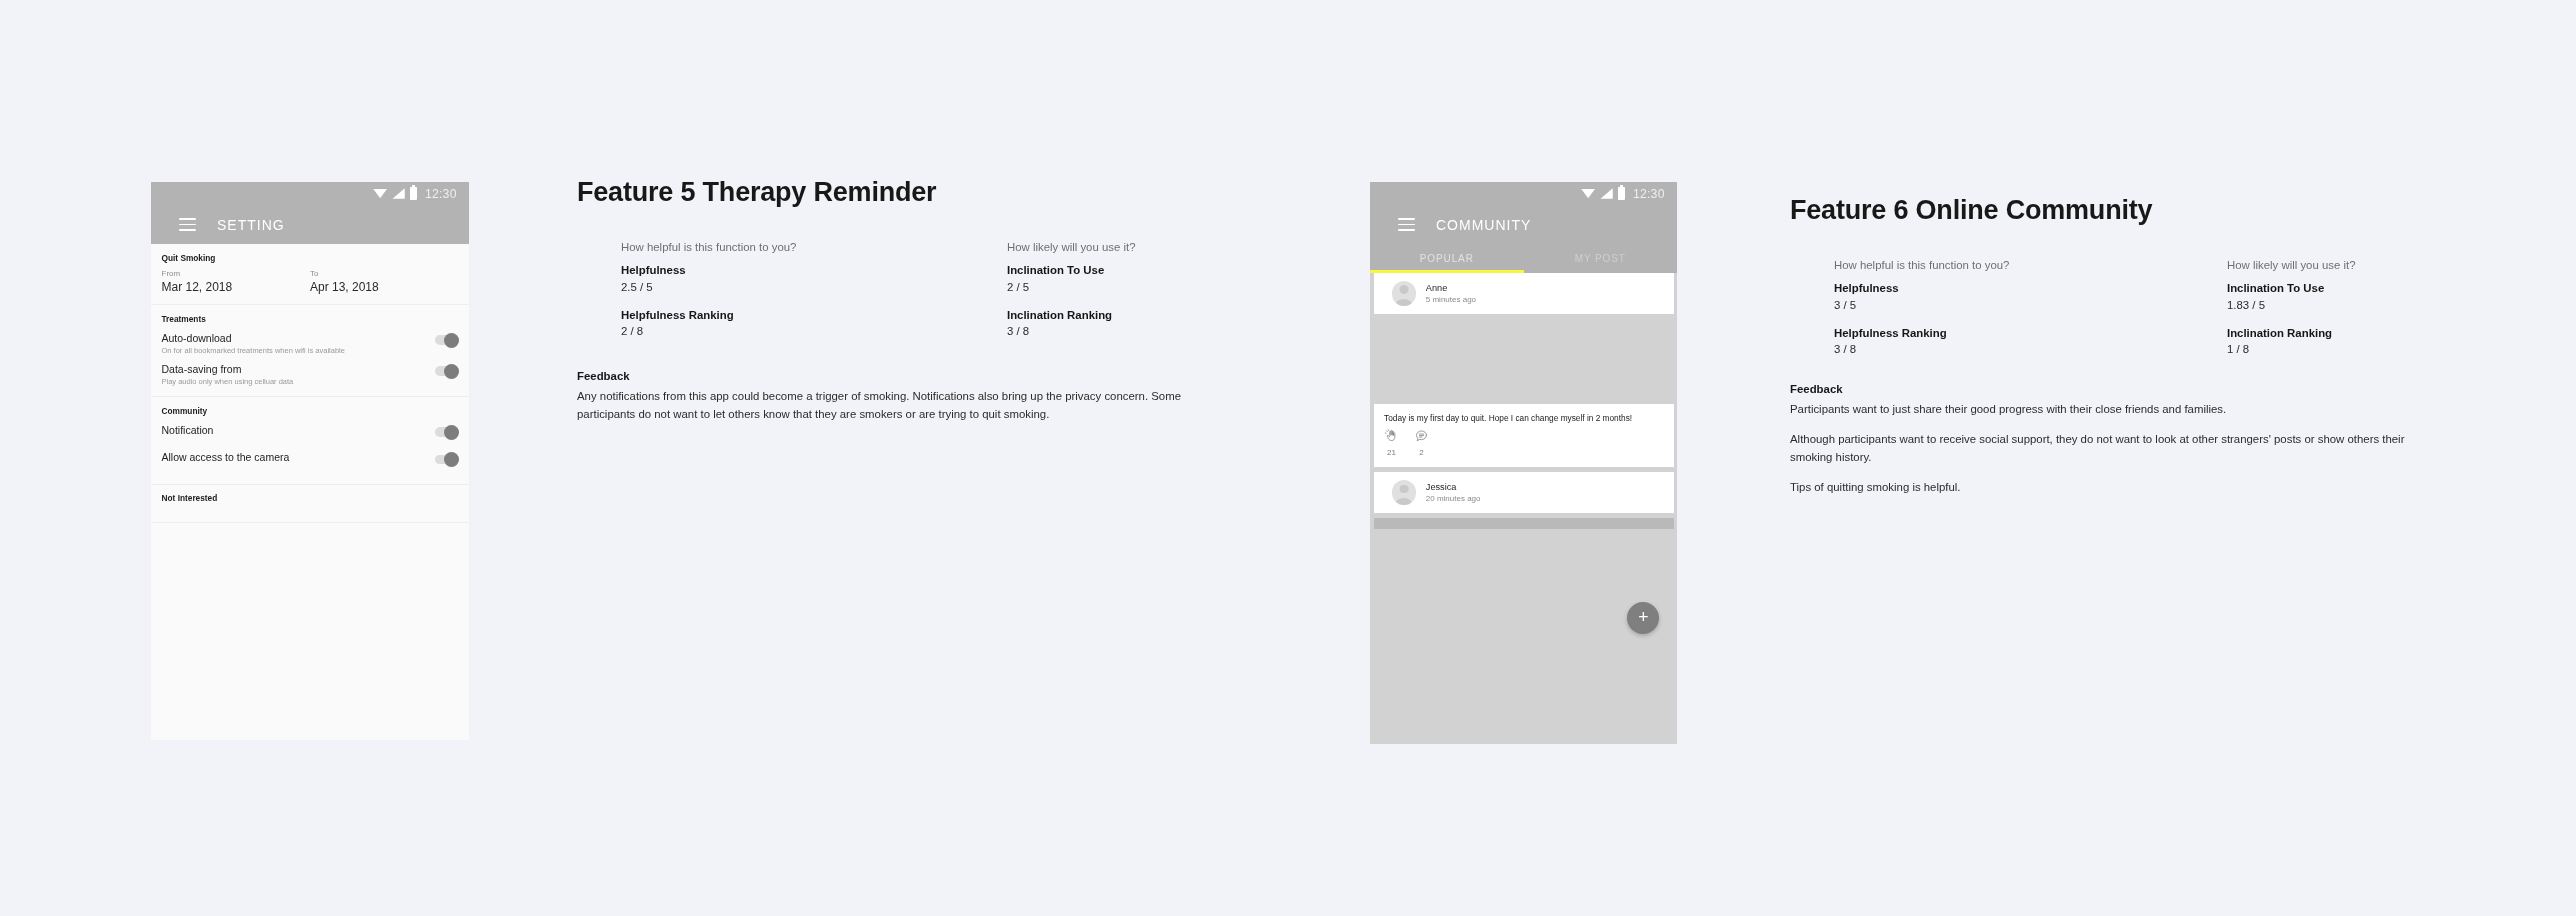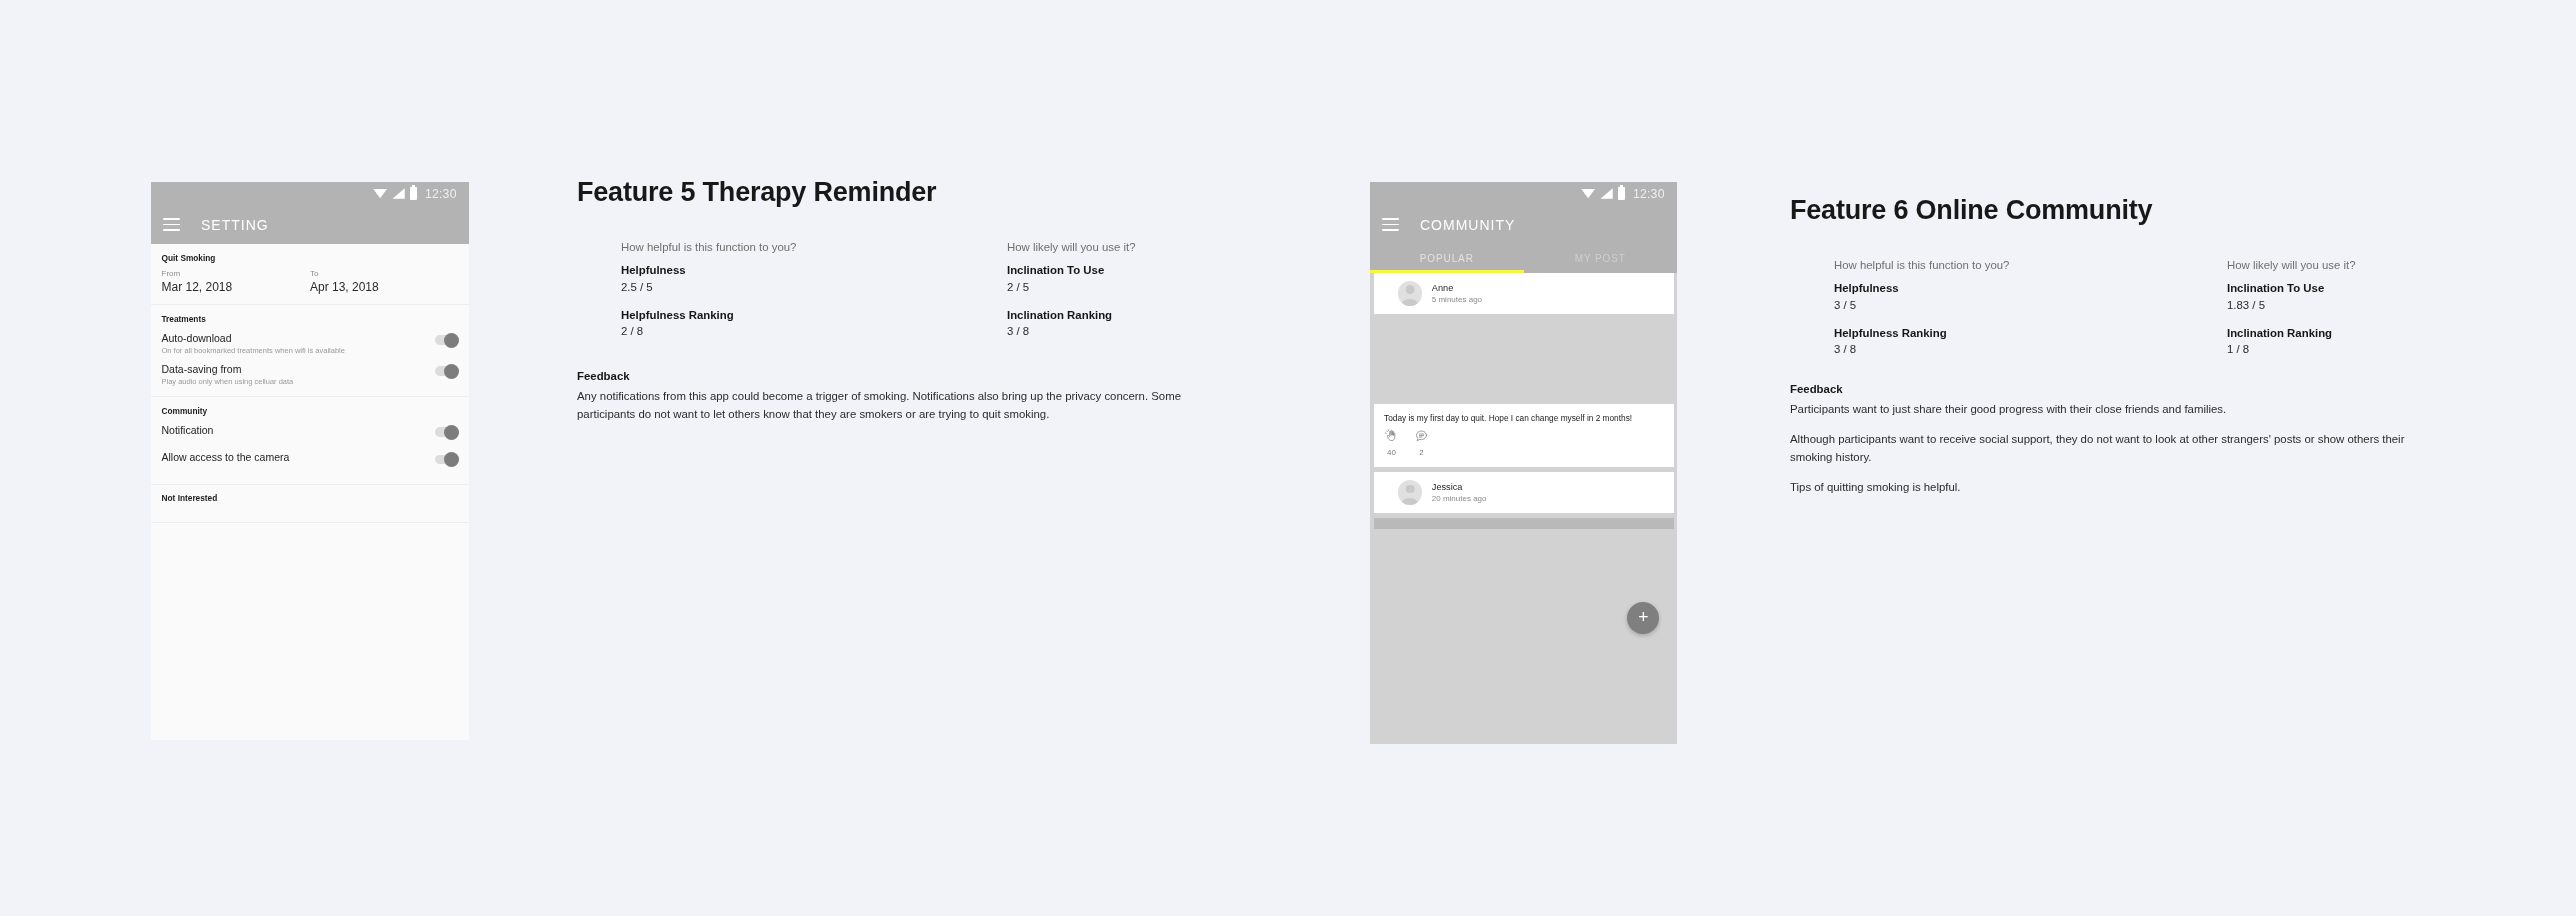--- a/index.html
+++ b/index.html
@@ -67,20 +67,21 @@
     position: absolute;
     top: -2.6px; left: 1.8px;
     width: 3.5px; height: 2.6px;
     background: #fff;
   }
   .titlerow {
     display: flex;
     align-items: center;
     height: 39px;
     padding-left: 12.3px;
+    margin-left: 16px;
   }
   .hamburger {
     width: 16.7px;
     display: flex;
     flex-direction: column;
     gap: 3.5px;
     cursor: pointer;
   }
   .hamburger span {
     display: block;
@@ -190,21 +191,21 @@
     background: #d2d2d2;
     height: 100%;
   }
   .card {
     background: #ffffff;
     margin: 0 3.5px;
   }
   .post-head {
     display: flex;
     align-items: center;
-    padding: 8px 24px;
+    padding: 8px 18px;
     gap: 9.7px;
   }
   .avatar {
     width: 24.6px; height: 24.6px;
     border-radius: 50%;
     background: #e0e0e0;
     position: relative;
     overflow: hidden;
     flex: 0 0 auto;
   }
@@ -472,21 +473,21 @@
         <div class="post-text">Today is my first day to quit. Hope I can change myself in 2 months!</div>
         <div class="post-actions">
           <div class="action">
             <svg width="15" height="14" viewBox="0 0 24 24" fill="none" stroke="#8b8b8b" stroke-width="1.5" stroke-linecap="round" stroke-linejoin="round">
               <path d="M9 11V4.6a1.1 1.1 0 0 1 2.2 0V10"></path>
               <path d="M11.2 10V3.6a1.1 1.1 0 0 1 2.2 0V10"></path>
               <path d="M13.4 10V5a1.1 1.1 0 0 1 2.2 0v5.5"></path>
               <path d="M15.6 10.8V7.8a1.05 1.05 0 0 1 2.1 0v6.4c0 3.3-2.3 5.6-5.3 5.6-3 0-4.6-1.4-5.6-3.3L5 12.6a1.1 1.1 0 0 1 1.8-1.3L9 13.4"></path>
               <path d="M4.6 4.4 3.4 3.2M6.6 2.6 6.2 1.2M2.8 7.2l-1.5-.3"></path>
             </svg>
-            <div class="action-count">40</div>
+            <div class="action-count">21</div>
           </div>
           <div class="action">
             <svg width="15" height="14" viewBox="0 0 24 24" fill="none" stroke="#8b8b8b" stroke-width="1.5" stroke-linecap="round" stroke-linejoin="round">
               <path d="M20.5 10.8c0 4.1-3.8 7.4-8.5 7.4-1 0-1.9-.15-2.8-.4L4.5 20l1.3-3.7c-1.4-1.4-2.3-3.3-2.3-5.5 0-4.1 3.8-7.4 8.5-7.4s8.5 3.3 8.5 7.4Z"></path>
               <path d="M8.4 8.6h7.2M8.4 11.2h7.2M8.4 13.8h4.4"></path>
             </svg>
             <div class="action-count">2</div>
           </div>
         </div>
       </div>

